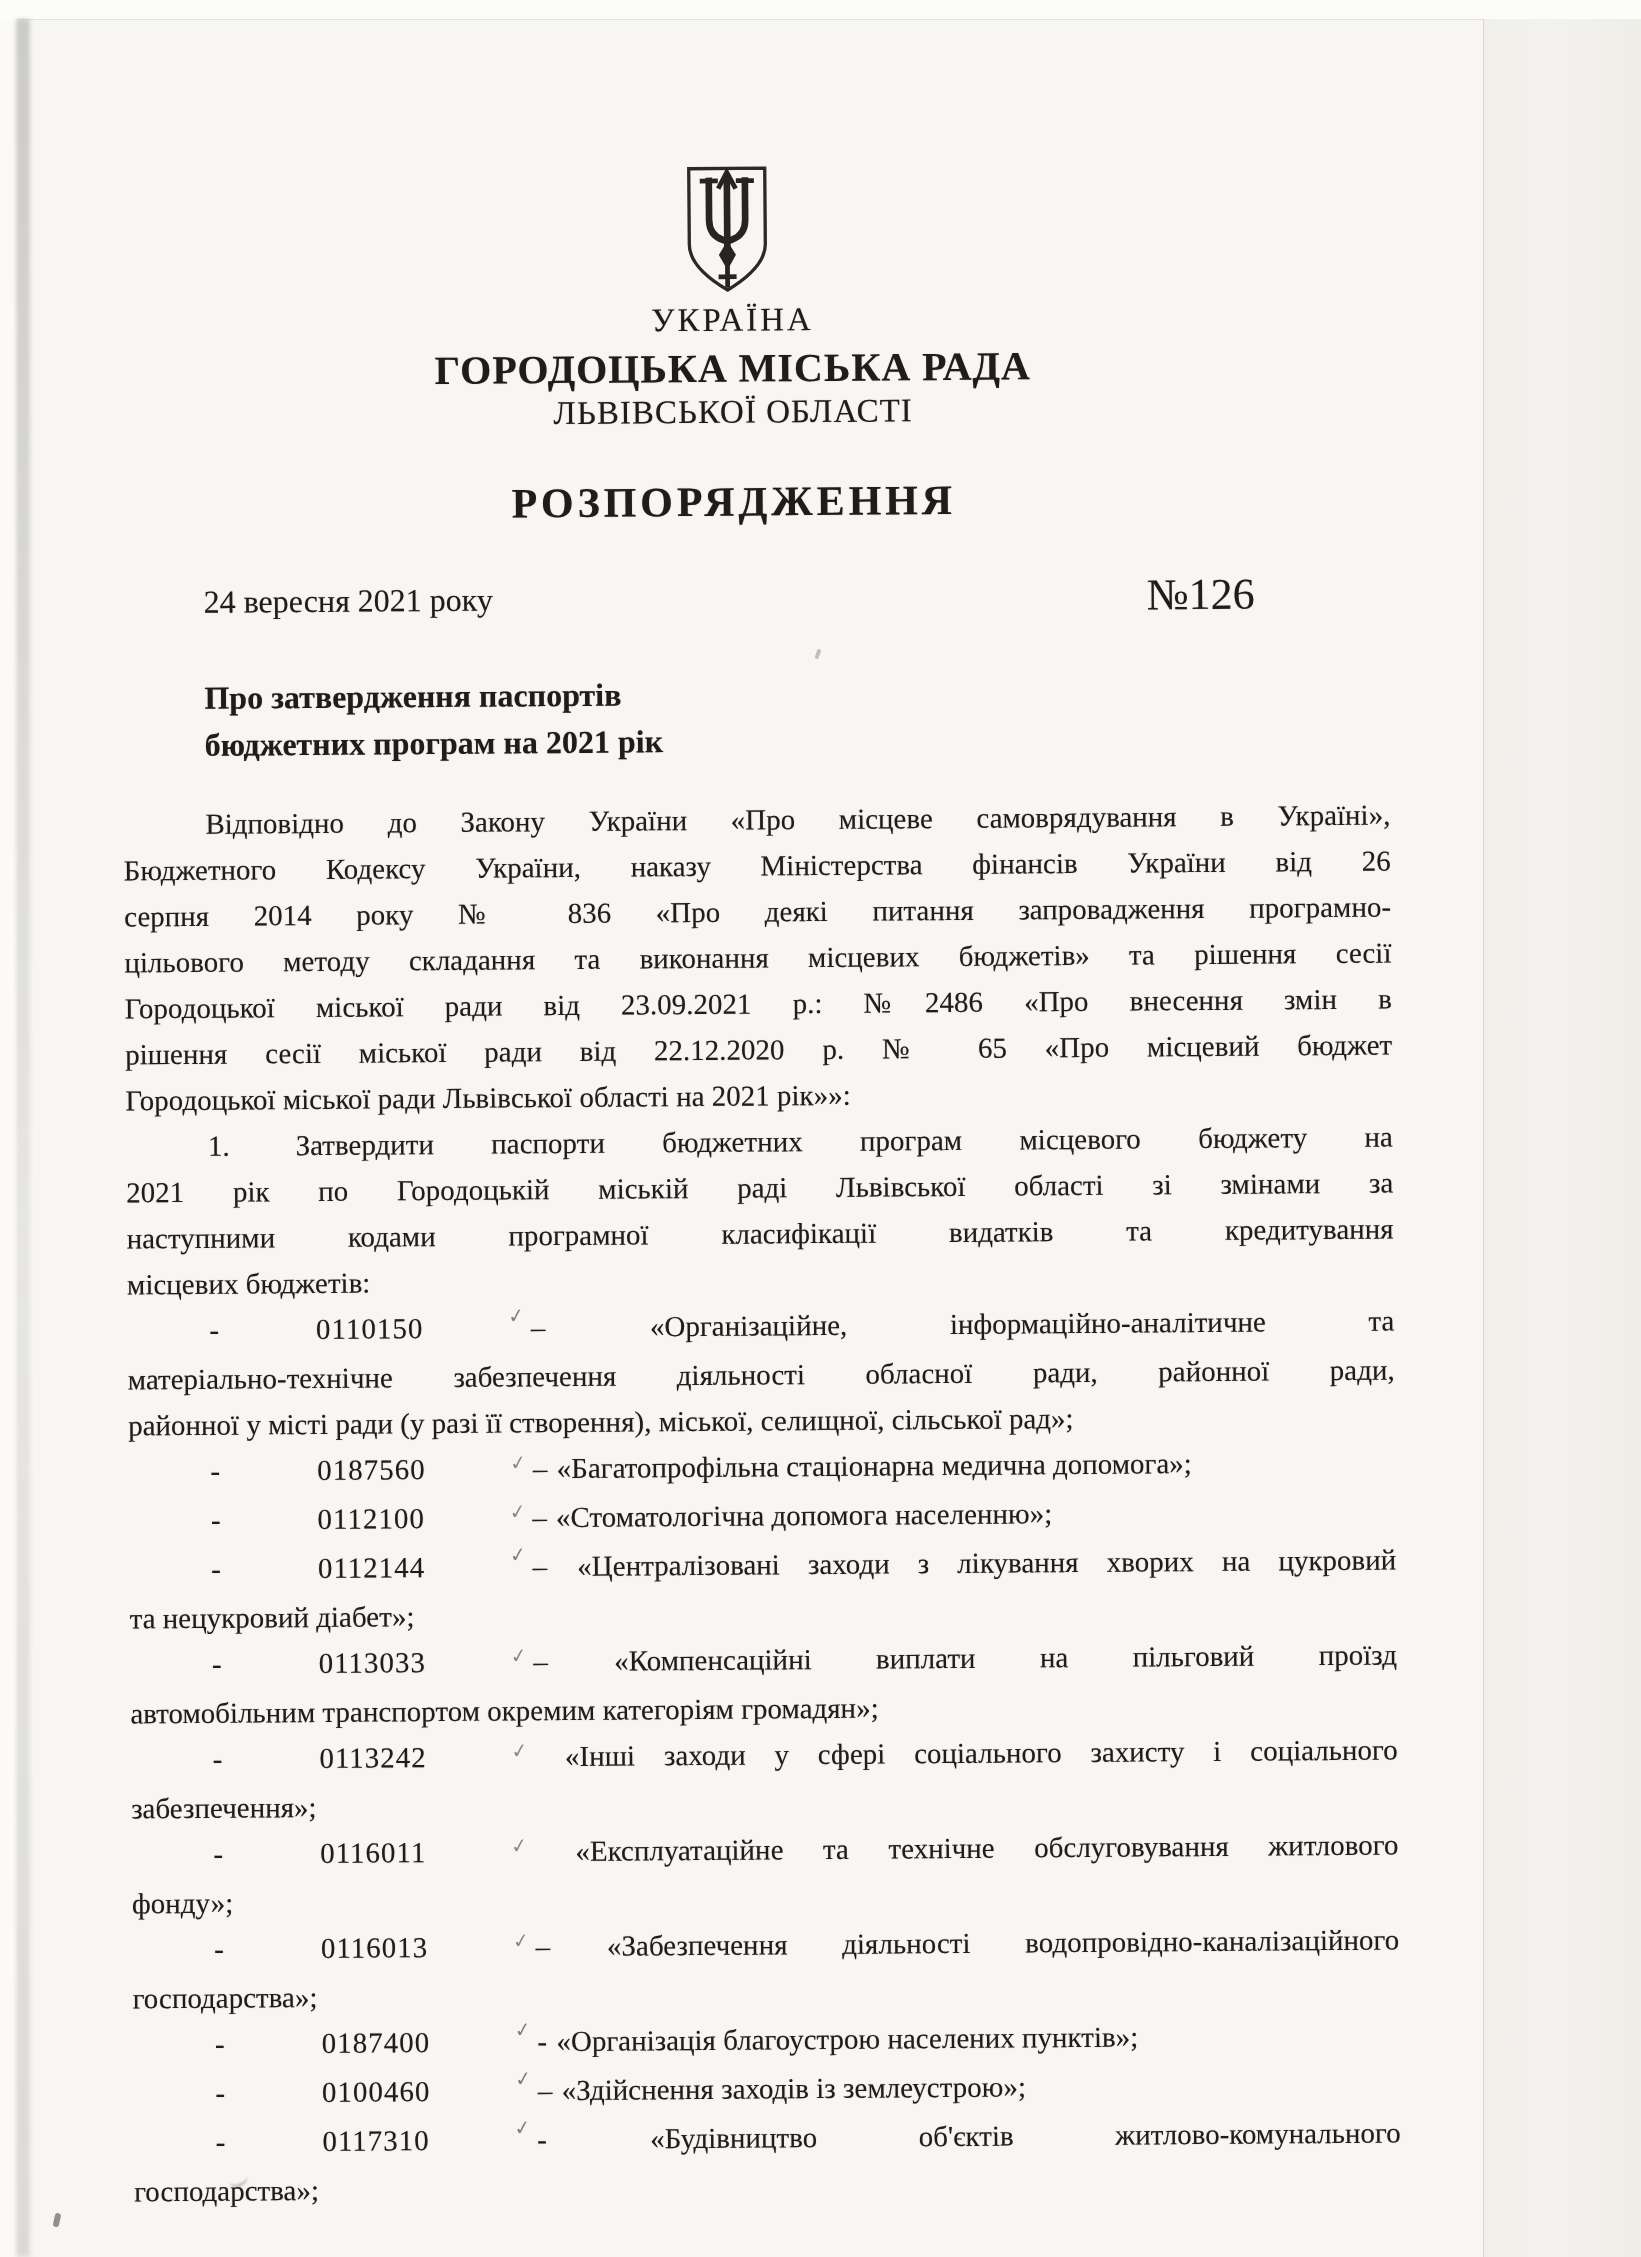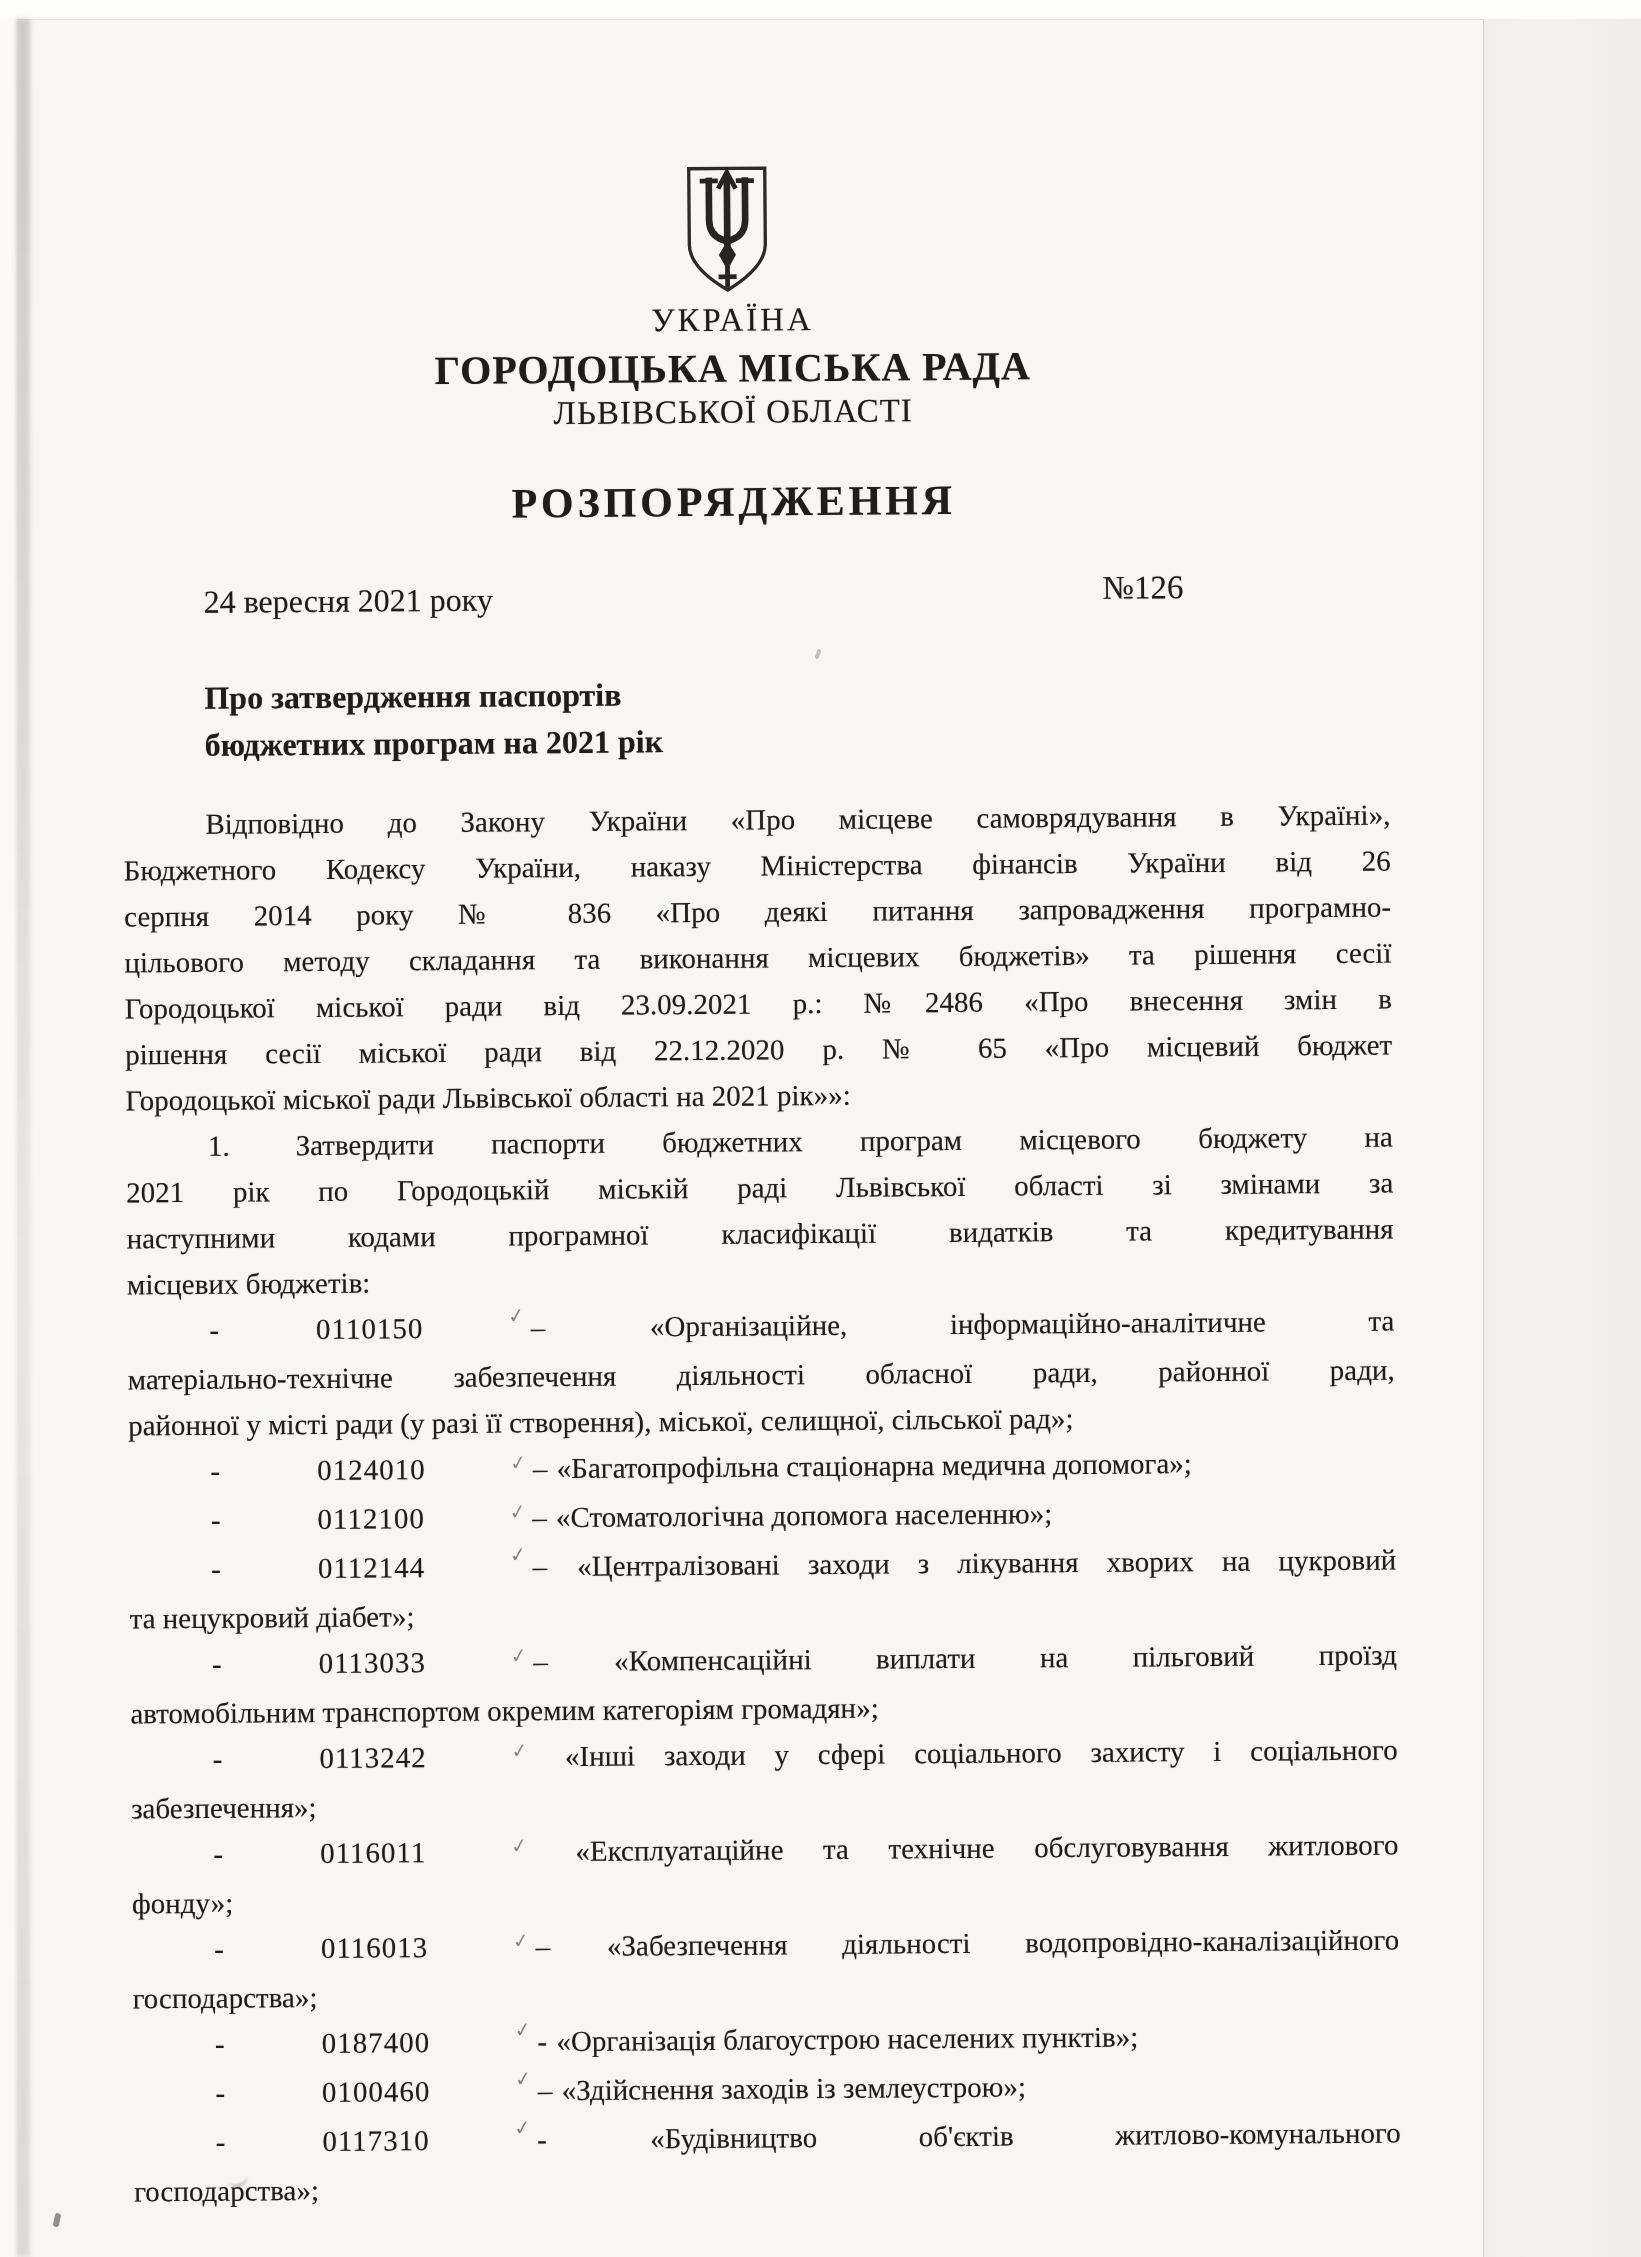--- a/index.html
+++ b/index.html
@@ -31,21 +31,21 @@
   .soft { text-shadow:0 0 1px rgba(45,43,38,.45); }
 
   .header-box { position:absolute; left:126px; top:0; width:1226px; text-align:center; }
   .emblem { position:absolute; left:687px; top:160px; width:95px; height:139px; }
   .country  { position:absolute; width:100%; top:301px; font-size:33px; letter-spacing:2.9px; }
   .council  { position:absolute; width:100%; top:344px; font-size:40px; font-weight:bold; letter-spacing:1px; }
   .region   { position:absolute; width:100%; top:393px; font-size:33px; letter-spacing:1px; }
   .doctype  { position:absolute; width:100%; top:477px; font-size:42px; font-weight:bold; letter-spacing:3.9px; }
 
   .date-row { position:absolute; left:208px; top:579px; font-size:32px; }
-  .num-row  { position:absolute; left:1107px; top:572px; font-size:33px; }
+  .num-row  { position:absolute; left:1151px; top:572px; font-size:44px; }
 
   .subject { position:absolute; left:208px; top:670px; font-size:32px; font-weight:bold; line-height:47px; }
 
   .body-block { position:absolute; left:126px; top:796px; width:1267px;
     font-size:29px; line-height:46px; }
   .ln { text-align:justify; text-align-last:left; white-space:normal; }
   .jl { text-align-last:justify; }
   .ind { text-indent:82px; }
   .marker { display:inline; }
   .tab  { display:inline-block; width:97px; }
@@ -114,21 +114,21 @@
 
     <div class="ln jl ind"><span class="marker">1.</span><span class="tab2"></span><span>Затвердити паспорти бюджетних програм місцевого бюджету на</span></div>
     <div class="ln jl">2021 рік по Городоцькій міській раді Львівської області зі змінами за</div>
     <div class="ln jl">наступними кодами програмної класифікації видатків та кредитування</div>
     <div class="ln">місцевих бюджетів:</div>
 
     <div class="ln jl ind"><span class="marker">-</span><span class="tab"></span><span class="code">0110150</span><span class="chk">✓</span><span class="sep">–</span> <span>«Організаційне, інформаційно-аналітичне та</span></div>
     <div class="ln jl">матеріально-технічне забезпечення діяльності обласної ради, районної ради,</div>
     <div class="ln">районної у місті ради (у разі її створення), міської, селищної, сільської рад»;</div>
 
-    <div class="ln ind"><span class="marker">-</span><span class="tab"></span><span class="code">0124010</span><span class="chk low">✓</span><span class="sep">–</span> <span>«Багатопрофільна стаціонарна медична допомога»;</span></div>
+    <div class="ln ind"><span class="marker">-</span><span class="tab"></span><span class="code">0187560</span><span class="chk low">✓</span><span class="sep">–</span> <span>«Багатопрофільна стаціонарна медична допомога»;</span></div>
 
     <div class="ln ind"><span class="marker">-</span><span class="tab"></span><span class="code">0112100</span><span class="chk low">✓</span><span class="sep">–</span> <span>«Стоматологічна допомога населенню»;</span></div>
 
     <div class="ln jl ind"><span class="marker">-</span><span class="tab"></span><span class="code">0112144</span><span class="chk">✓</span><span class="sep">–</span> <span>«Централізовані заходи з лікування хворих на цукровий</span></div>
     <div class="ln">та нецукровий діабет»;</div>
 
     <div class="ln jl ind"><span class="marker">-</span><span class="tab"></span><span class="code">0113033</span><span class="chk low">✓</span><span class="sep">–</span> <span>«Компенсаційні виплати на пільговий проїзд</span></div>
     <div class="ln">автомобільним транспортом окремим категоріям громадян»;</div>
 
     <div class="ln jl ind"><span class="marker">-</span><span class="tab"></span><span class="code">0113242</span><span class="chk low">✓</span><span class="sep"></span> <span>«Інші заходи у сфері соціального захисту і соціального</span></div>

